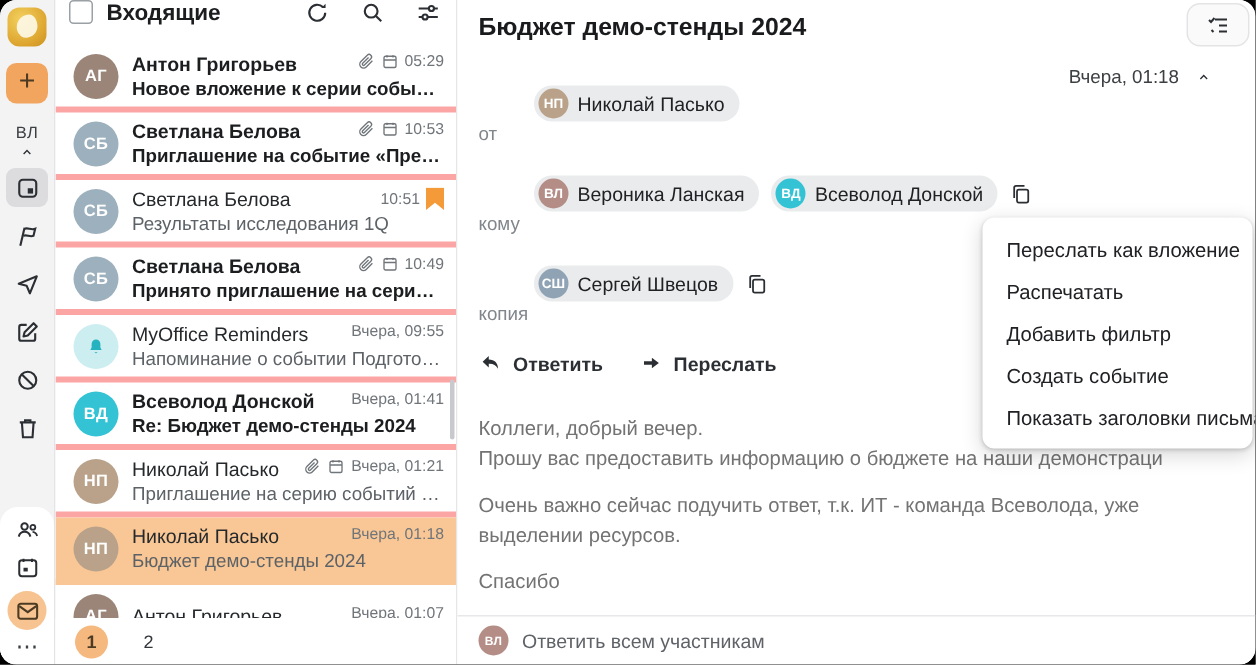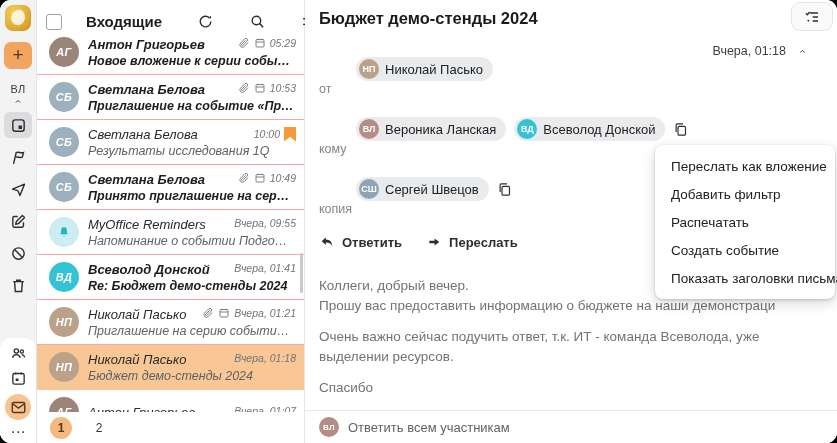--- a/index.html
+++ b/index.html
@@ -15,26 +15,26 @@
   .rail-initials{font-size:11px;color:#3c4043;margin-top:14px;letter-spacing:.3px;}
   .rail-chevron{margin-top:2px;}
   .rail-ic{width:28px;height:26px;border-radius:6px;display:flex;align-items:center;justify-content:center;margin-top:6px;flex:none;}
   .rail-ic.sel{background:#dcdcdf;}
   .rail-bottom{margin-top:auto;width:36px;background:#fff;border-radius:12px 12px 0 0;display:flex;flex-direction:column;align-items:center;padding:7px 0 4px;}
   .mail-circle{width:26px;height:26px;border-radius:50%;background:#f6c391;display:flex;align-items:center;justify-content:center;margin-top:7px;}
   .rail-dots{font-size:15px;color:#3c4043;margin-top:5px;line-height:14px;}
 
   
   .listpane{position:absolute;left:37px;top:0;width:267px;height:443px;background:#fff;border-right:1px solid #e6e6e8;}
-  .list-head{height:30px;display:flex;align-items:flex-end;padding:0 10px 0 9px;gap:24px;}
+  .list-head{height:30px;display:flex;align-items:flex-start;padding:0 10px 0 9px;gap:9px;}
   .cbx{width:14px;height:14px;border:1.6px solid #9aa0a6;border-radius:3px;flex:none;}
   .list-title{font-size:15px;font-weight:700;color:#1b1d1f;flex:1;}
   .list-head .hico{margin-left:11px;}
   .rows{position:absolute;top:30px;left:0;right:0;bottom:31px;overflow:hidden;}
-  .row{height:45px;box-sizing:border-box;border-bottom:1px solid #fca5a5;display:flex;align-items:center;padding:0 8px 0 12px;gap:9px;font-style:italic;}
+  .row{height:45px;box-sizing:border-box;border-bottom:4px solid #fca5a5;display:flex;align-items:center;padding:0 8px 0 12px;gap:9px;}
   .row.sel{background:#f9c795;border-bottom-color:#f9c795;}
   .av{width:30px;height:30px;border-radius:50%;flex:none;color:#fff;font-size:11px;font-weight:700;display:flex;align-items:center;justify-content:center;letter-spacing:.3px;}
   .row-main{flex:1;min-width:0;}
   .l1{display:flex;align-items:flex-start;gap:0;}
   .name{font-size:13px;color:#26292c;flex:1;min-width:0;white-space:nowrap;overflow:hidden;text-overflow:ellipsis;}
   .meta{display:flex;align-items:center;gap:4px;color:#70757a;flex:none;}
   .time{font-size:10.5px;color:#70757a;white-space:nowrap;}
   .subj{font-size:12.5px;color:#5d6267;margin-top:2px;white-space:nowrap;overflow:hidden;text-overflow:ellipsis;}
   .unread .name,.unread .subj{font-weight:700;color:#1b1d1f;}
   .flagmark{width:12px;height:15px;background:#f49a38;clip-path:polygon(0 0,100% 0,100% 100%,50% 68%,0 100%);flex:none;}
@@ -216,21 +216,21 @@
           <div class="subj">Приглашение на событие «Предварительно…</div>
         </div>
       </div>
 
       <div class="row">
         <div class="av c-sb">СБ</div>
         <div class="row-main">
           <div class="l1">
               <span class="name">Светлана Белова</span>
             <span class="meta">
-              <span class="time">10:00</span>
+              <span class="time">10:51</span>
               <span class="flagmark"></span>
               </span>
             </div>
           <div class="subj">Результаты исследования 1Q</div>
         </div>
       </div>
 
       <div class="row unread">
         <div class="av c-sb">СБ</div>
         <div class="row-main">
@@ -430,22 +430,22 @@
       <div>Прошу вас предоставить информацию о бюджете на наши демонстраци</div>
       <div class="gap"></div>
       <div>Очень важно сейчас подучить ответ, т.к. ИТ - команда Всеволода, уже</div>
       <div>выделении ресурсов.</div>
       <div class="gap"></div>
       <div>Спасибо</div>
     </div>
 
     <div class="cmenu">
       <div class="mitem">Переслать как вложение</div>
+      <div class="mitem">Распечатать</div>
       <div class="mitem">Добавить фильтр</div>
-      <div class="mitem">Распечатать</div>
       <div class="mitem">Создать событие</div>
       <div class="mitem">Показать заголовки письма</div>
     </div>
 
     <div class="qreply">
       <span class="av c-vl" style="width:20px;height:20px;font-size:8px">ВЛ</span>
       <span class="qtxt">Ответить всем участникам</span>
     </div>
   </div>
 

